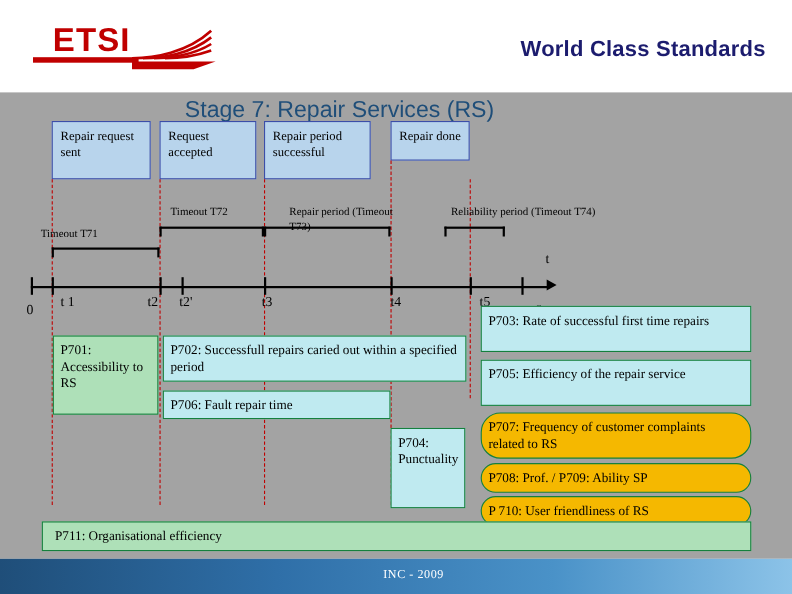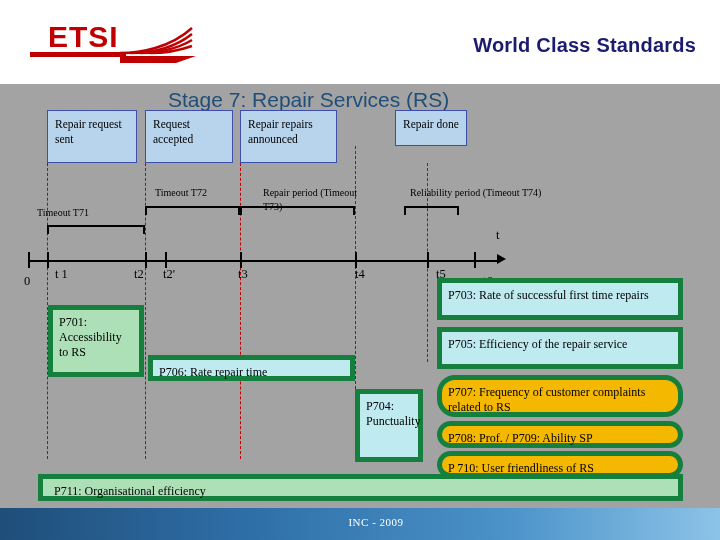--- a/index.html
+++ b/index.html
@@ -75,21 +75,21 @@
     position:absolute;font-family:"Liberation Serif", serif;font-size:12.5px;color:#000;
   }
   
   .bracket{position:absolute;}
   .bracket .bar{position:absolute;height:2px;background:#000;top:0;left:0;}
   .bracket .l{position:absolute;width:2px;height:9px;background:#000;top:0;left:0;}
   .bracket .r{position:absolute;width:2px;height:9px;background:#000;top:0;}
   
   .kpi{
     position:absolute;
-    border:5px solid #15803d;
+    border:1px solid #15803d;
     font-family:"Liberation Serif", serif;
     font-size:12px;color:#000;
     padding:5px 6px 0 6px;
     box-sizing:border-box;
     line-height:15px;
   }
   .kpi.green{background:#aee0b8;}
   .kpi.cyan{background:#bfeaf0;}
   .kpi.orange{background:#f5b800;border-radius:18px;}
   
@@ -133,22 +133,22 @@
   </div>
   <div class="banner-title">World Class Standards</div>
 </div>
 
 <div class="slide">
 
   <div class="slide-title">Stage 7: Repair Services (RS)</div>
 
   <div class="state-box" style="left:47px;top:26px;width:90px;height:53px;">Repair request sent</div>
   <div class="state-box" style="left:145px;top:26px;width:88px;height:53px;">Request accepted</div>
-  <div class="state-box" style="left:240px;top:26px;width:97px;height:53px;">Repair repairs announced</div>
-  <div class="state-box" style="left:355px;top:26px;width:72px;height:36px;margin-left:40px;">Repair done</div>
+  <div class="state-box" style="left:240px;top:26px;width:97px;height:53px;">Repair period successful</div>
+  <div class="state-box" style="left:355px;top:26px;width:72px;height:36px;">Repair done</div>
 
   <div class="vline" style="left:47px;top:79px;height:296px;"></div>
   <div class="vline" style="left:145px;top:79px;height:296px;"></div>
   <div class="vline" style="left:240px;top:79px;height:296px;"></div>
   <div class="vline" style="left:355px;top:62px;height:313px;"></div>
   <div class="vline" style="left:427px;top:79px;height:199px;"></div>
 
   <div class="plabel" style="left:37px;top:122px;">Timeout T71</div>
   <div class="plabel" style="left:155px;top:102px;">Timeout T72</div>
   <div class="plabel" style="left:263px;top:102px;width:105px;">Repair period (Timeout T73)</div>
@@ -191,21 +191,22 @@
   <div class="tlabel" style="left:24px;top:190px;">0</div>
   <div class="tlabel" style="left:55px;top:183px;">t 1</div>
   <div class="tlabel" style="left:134px;top:183px;text-align:center;">t2</div>
   <div class="tlabel" style="left:163px;top:183px;">t2'</div>
   <div class="tlabel" style="left:238px;top:183px;">t3</div>
   <div class="tlabel" style="left:355px;top:183px;">t4</div>
   <div class="tlabel" style="left:436px;top:183px;">t5</div>
   <div class="tlabel" style="left:483px;top:190px;">t6</div>
 
   <div class="kpi green" style="left:48px;top:221px;width:96px;height:72px;">P701: Accessibility to RS</div>
-  <div class="kpi cyan" style="left:148px;top:271px;width:207px;height:26px;">P706: Rate repair time</div>
+  <div class="kpi cyan" style="left:148px;top:221px;width:276px;height:42px;">P702: Successfull repairs caried out within a specified period</div>
+  <div class="kpi cyan" style="left:148px;top:271px;width:207px;height:26px;">P706: Fault repair time</div>
   <div class="kpi cyan" style="left:355px;top:305px;width:68px;height:73px;">P704: Punctuality</div>
 
   <div class="kpi cyan" style="left:437px;top:194px;width:246px;height:42px;">P703: Rate of successful first time repairs</div>
   <div class="kpi cyan" style="left:437px;top:243px;width:246px;height:42px;">P705: Efficiency of the repair service</div>
   <div class="kpi orange" style="left:437px;top:291px;width:246px;height:42px;">P707: Frequency of customer complaints related to RS</div>
   <div class="kpi orange" style="left:437px;top:337px;width:246px;height:27px;">P708: Prof. / P709: Ability SP</div>
   <div class="kpi orange" style="left:437px;top:367px;width:246px;height:27px;">P 710: User friendliness of RS</div>
 
   <div class="kpi green" style="left:38px;top:390px;width:645px;height:27px;padding-left:11px;">P711: Organisational efficiency</div>
 </div>

